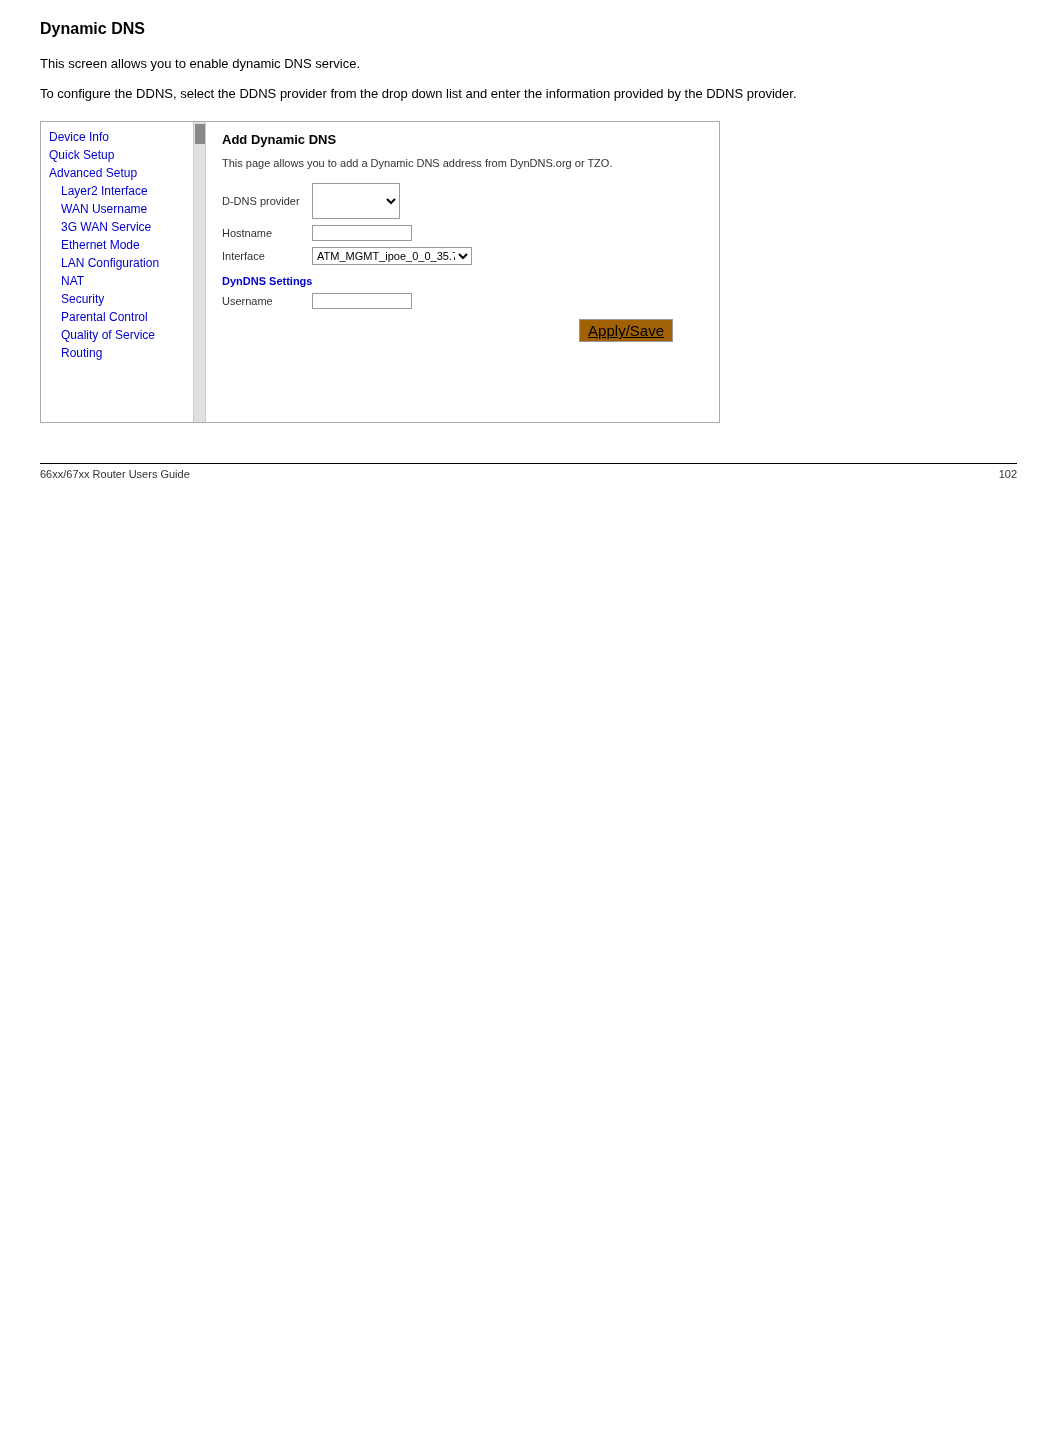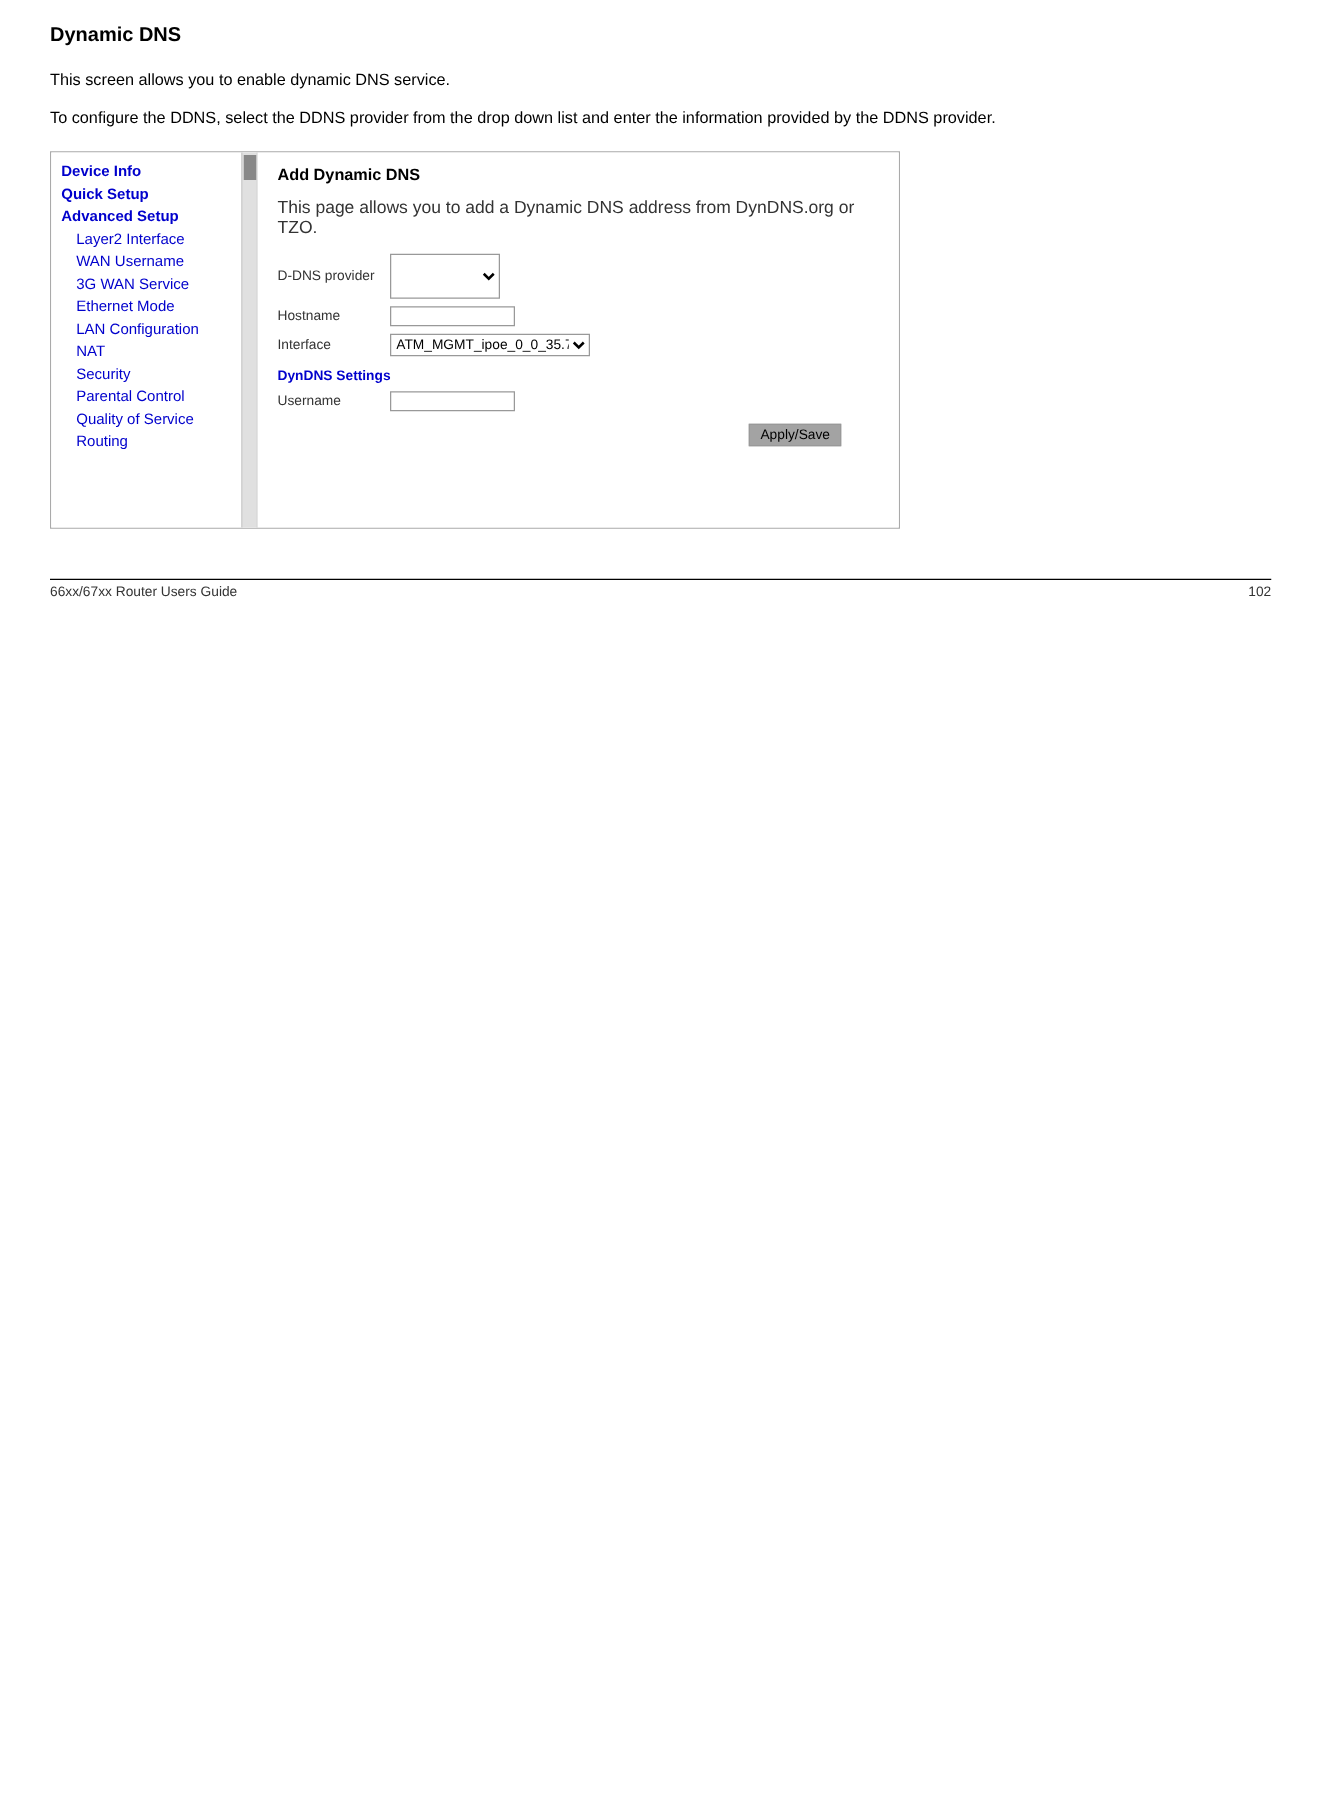--- a/index.html
+++ b/index.html
@@ -65,39 +65,39 @@
     .sidebar-item {
       padding: 2px 8px 2px 12px;
       font-size: 12px;
       color: #0000cc;
       cursor: pointer;
       text-decoration: none;
       display: block;
     }
     .sidebar-item.top-level {
       padding-left: 8px;
-      font-weight: bold;
+      font-weight: normal;
     }
     .sidebar-item.sub-level {
       padding-left: 20px;
     }
     
     .main-content {
       flex: 1;
       padding: 10px 16px;
       background: #fff;
     }
     .section-title {
       font-size: 13px;
       font-weight: bold;
       color: #000;
       margin-bottom: 10px;
     }
     .description-text {
-      font-size: 14px;
+      font-size: 11px;
       color: #333;
       margin-bottom: 14px;
     }
     .form-row {
       display: flex;
       align-items: center;
       margin-bottom: 6px;
     }
     .form-label {
       width: 90px;
@@ -130,25 +130,26 @@
       font-weight: bold;
       color: #0000cc;
       margin: 10px 0 6px 0;
     }
     .apply-row {
       margin-top: 10px;
       text-align: right;
       padding-right: 30px;
     }
     .apply-btn {
-      font-size: 11px;
+      font-size: 15px;
       padding: 2px 8px;
-      background: #a3a3a3;
+      background: #a16207;
       border: 1px solid #999;
       cursor: pointer;
+      text-decoration: underline;
     }
     
     .page-footer {
       margin-top: 40px;
       border-top: 1px solid #000;
       padding-top: 4px;
       display: flex;
       justify-content: space-between;
       font-size: 11px;
       color: #333;

